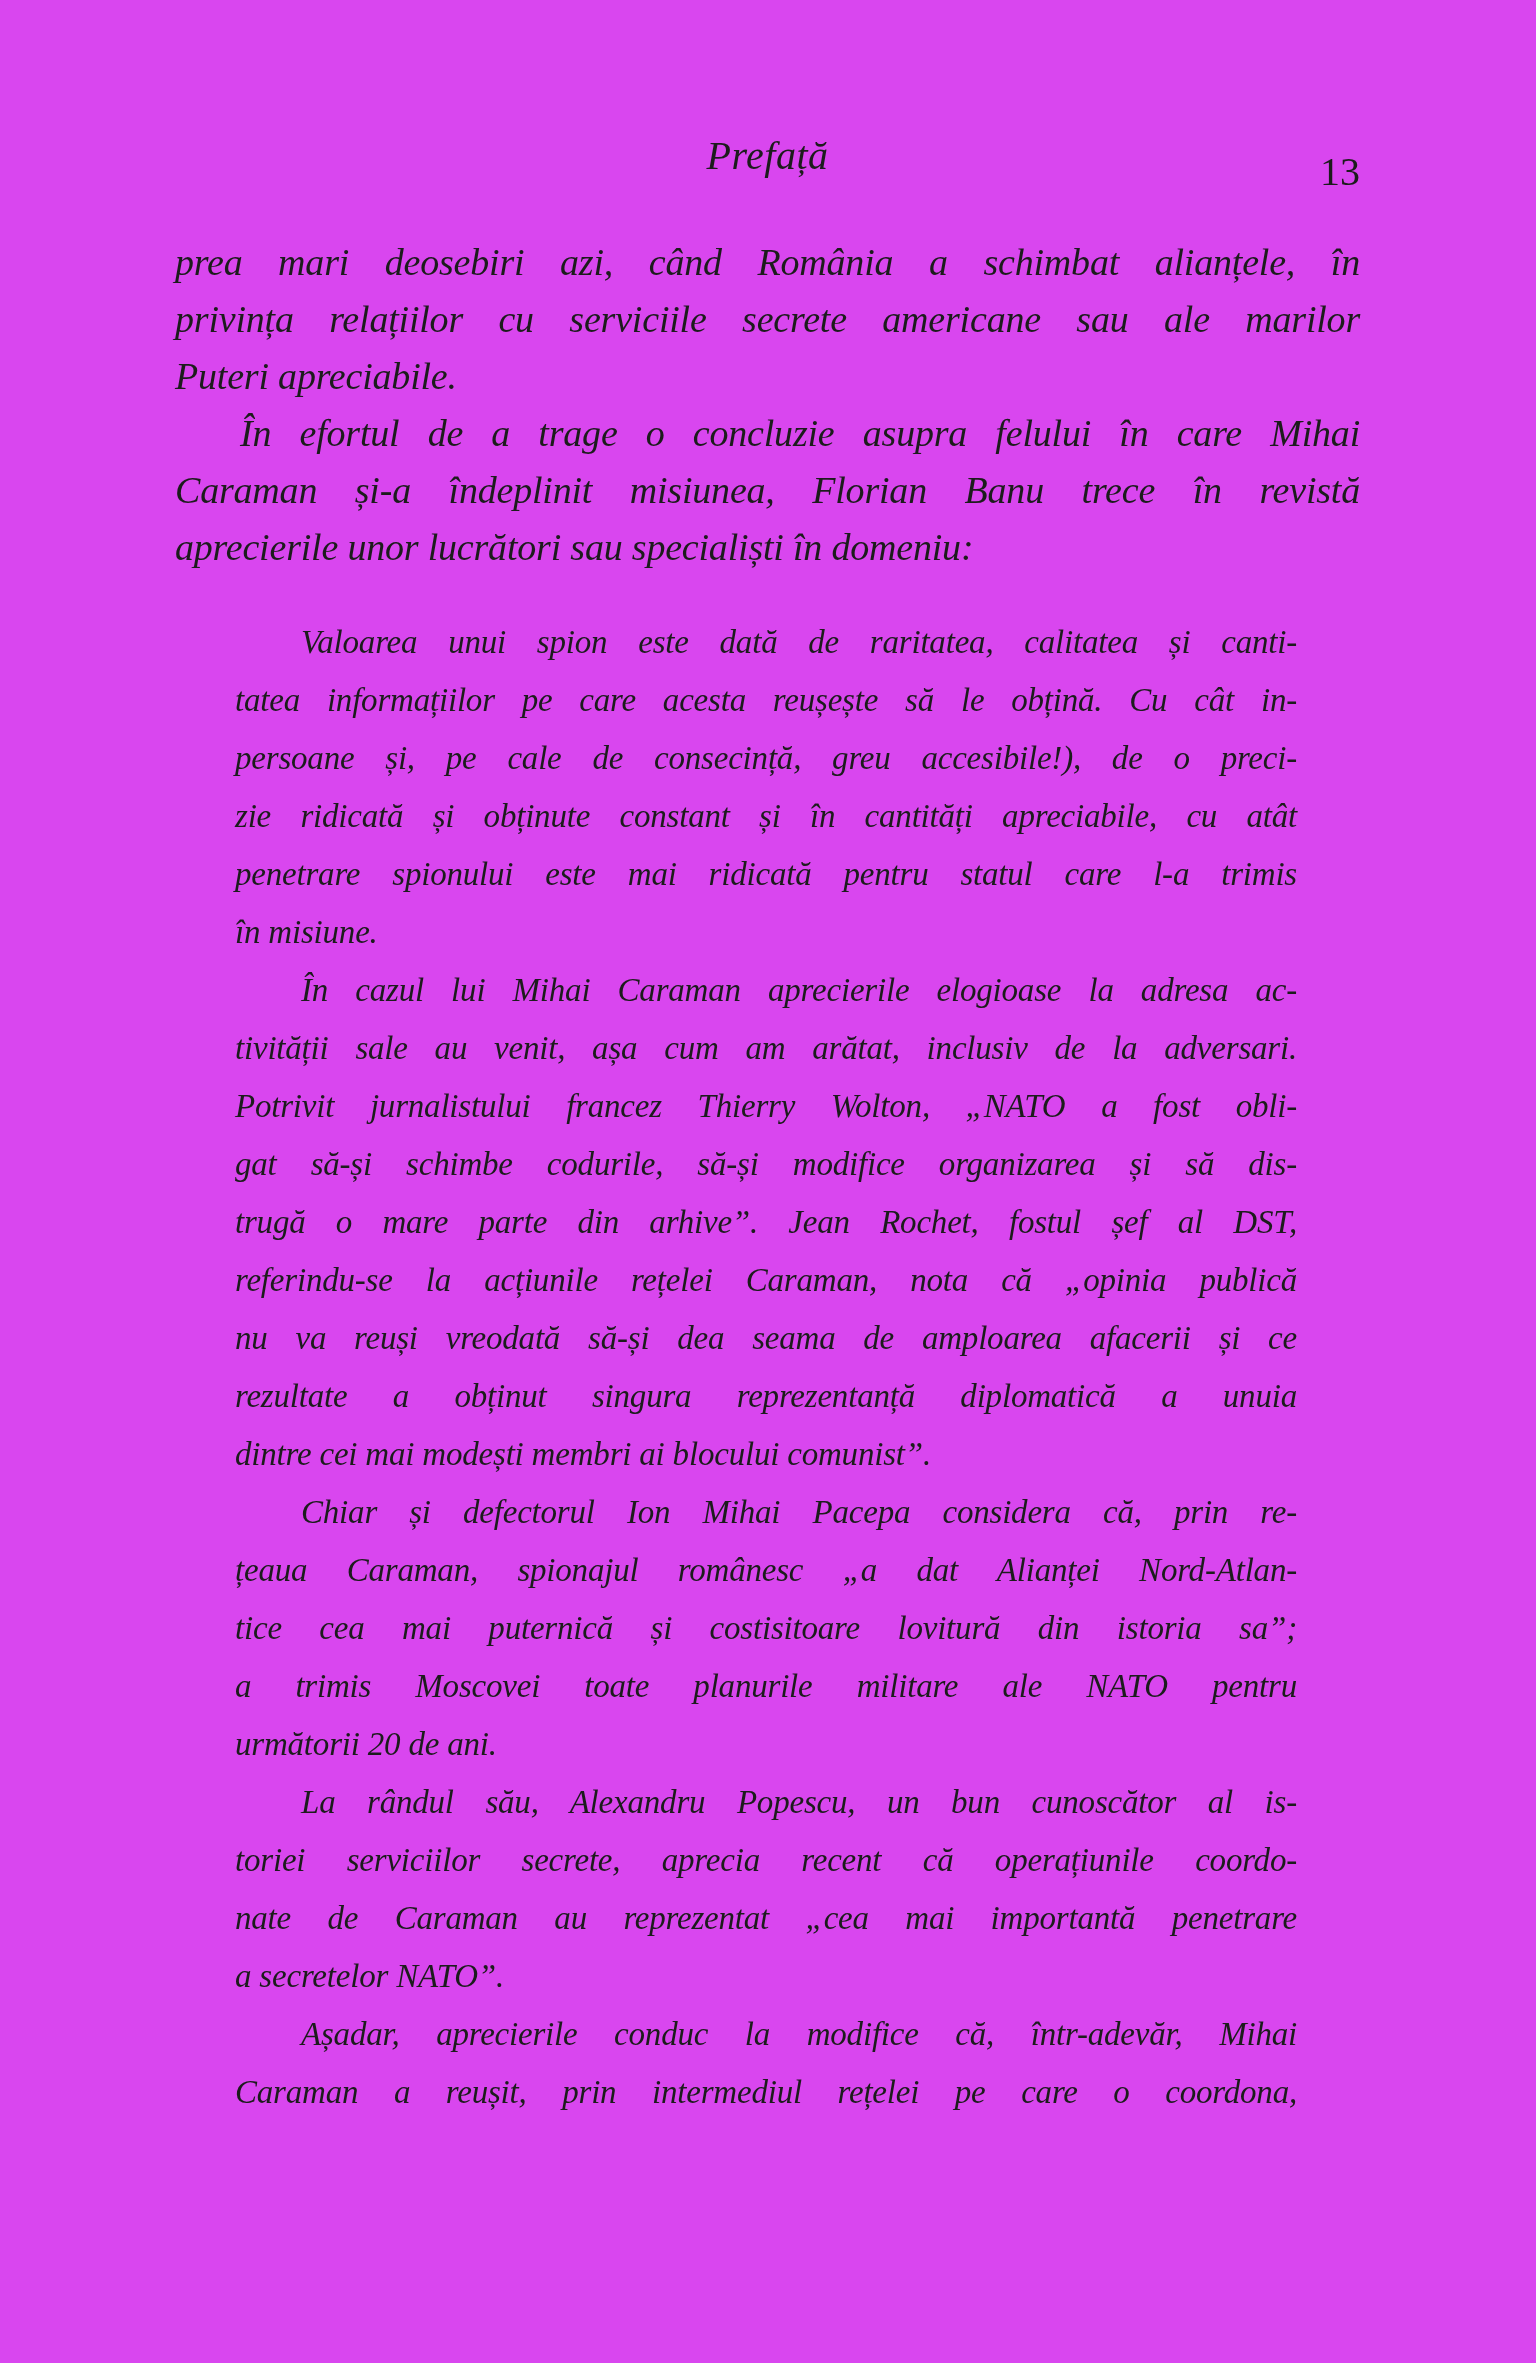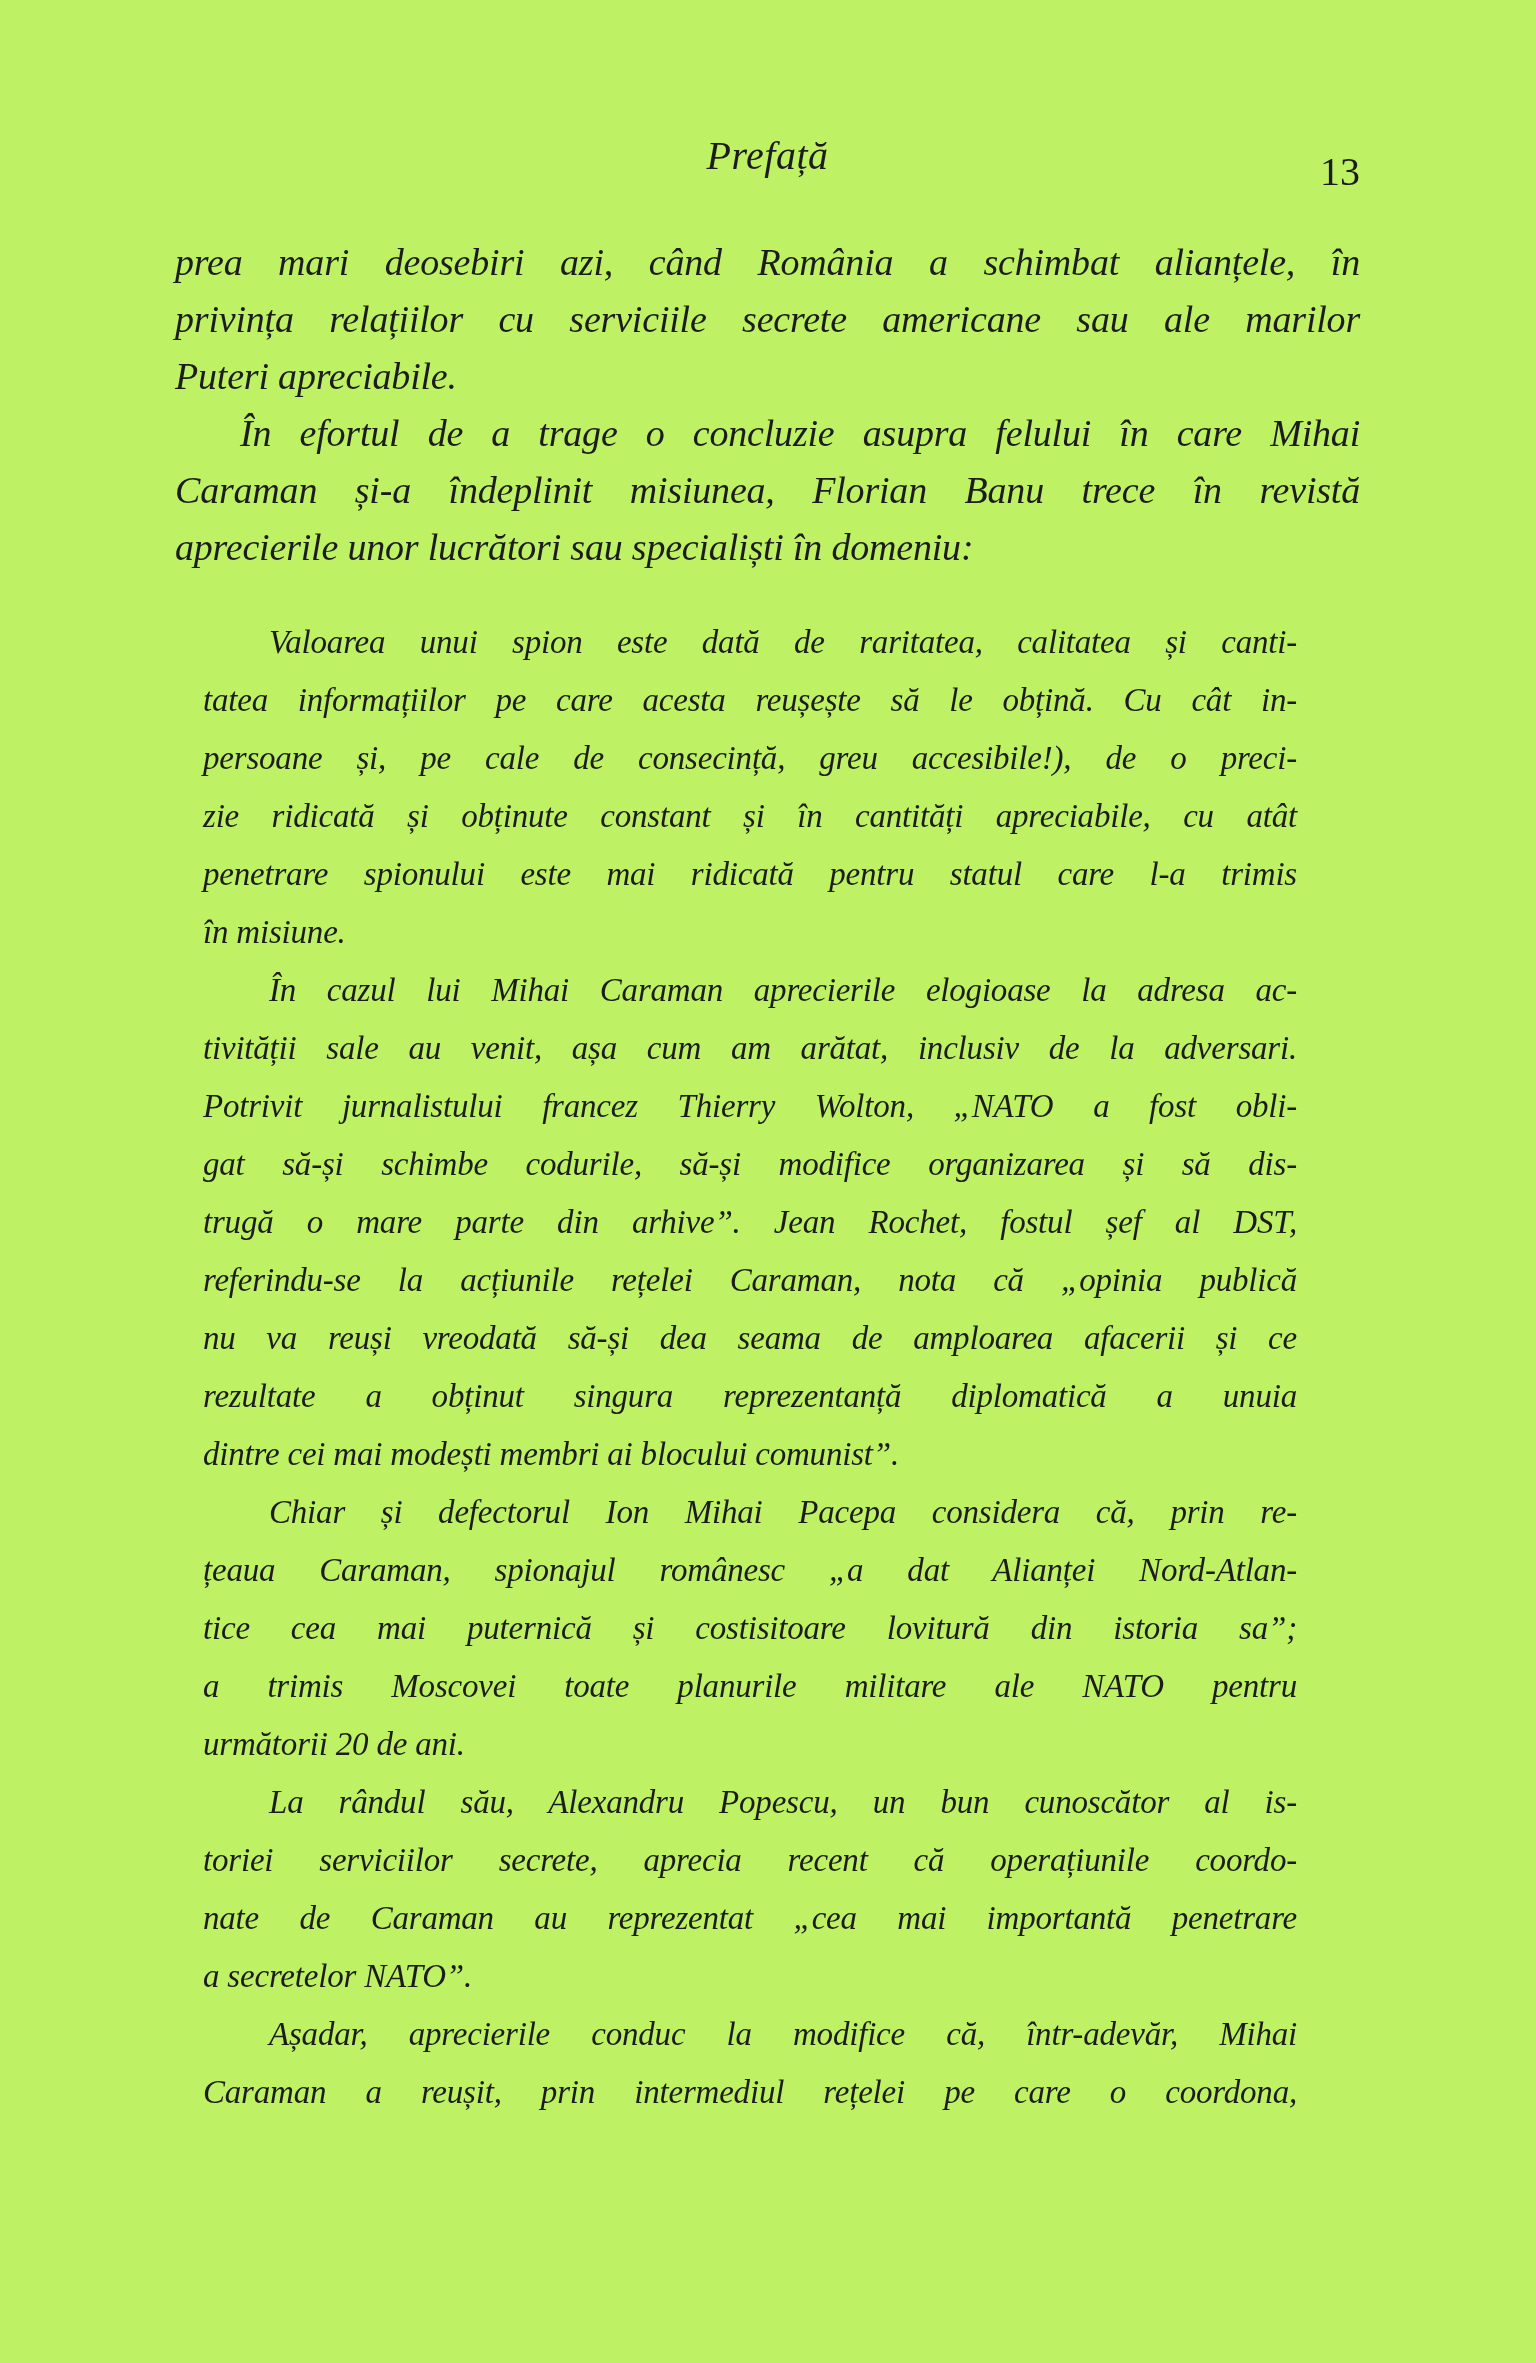--- a/index.html
+++ b/index.html
@@ -5,21 +5,21 @@
   html, body {
     margin: 0;
     padding: 0;
     background: #e8e8e8;
   }
   .page {
     position: relative;
     width: 1536px;
     height: 2363px;
     margin: 0 auto;
-    background: #bef264;
+    background: #d946ef;
     box-sizing: border-box;
     padding: 135px 176px 0 175px;
     font-family: "Liberation Serif", "DejaVu Serif", serif;
     color: #1c1c1c;
     overflow: hidden;
   }
   .running-head {
     position: relative;
     height: 42px;
     line-height: 42px;
@@ -38,21 +38,21 @@
   }
   .main-text {
     margin-top: 57px;
   }
   .main-text .line {
     font-size: 38px;
     line-height: 57px;
     letter-spacing: -0.2px;
   }
   .quote-block {
-    margin: 37px 63px 0 28px;
+    margin: 37px 63px 0 60px;
   }
   .quote-block .line {
     font-size: 33px;
     line-height: 58px;
     letter-spacing: -0.2px;
   }
   .line {
     text-align: justify;
     text-align-last: justify;
     white-space: normal;

